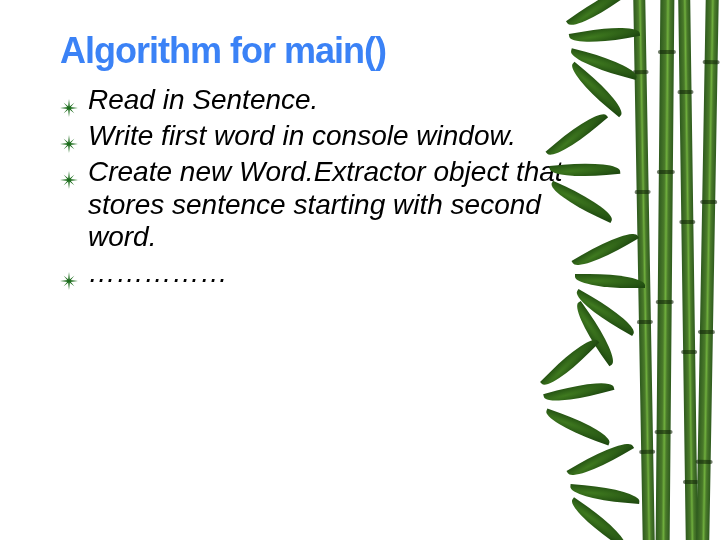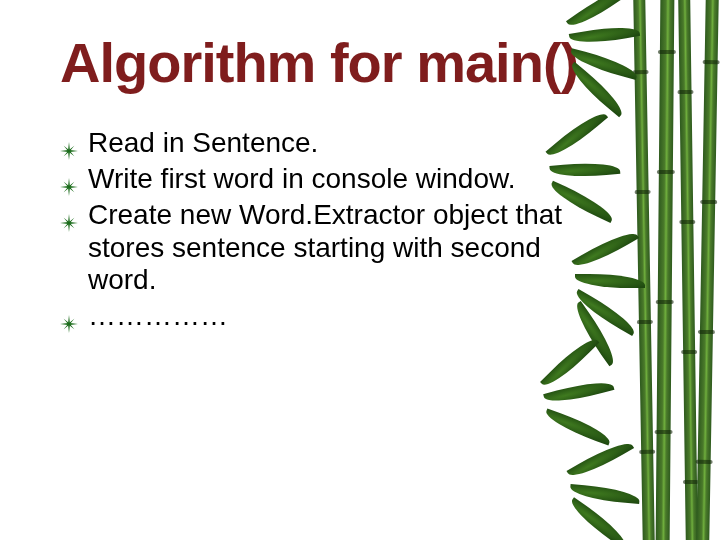--- a/index.html
+++ b/index.html
@@ -11,28 +11,29 @@
   }
   .slide {
     width: 720px;
     height: 540px;
     position: relative;
     padding: 30px 40px 30px 60px;
   }
   .title {
     font-family: "Arial Black", Arial, sans-serif;
     font-weight: 900;
-    font-size: 56px;
-    color: #7f1d1d;
-    margin-bottom: 32px;
+    font-size: 36px;
+    color: #3b82f6;
+    margin-bottom: 12px;
     letter-spacing: -1px;
   }
   .bullets {
     list-style: none;
     max-width: 540px;
+    font-style: italic;
   }
   .bullets li {
     display: flex;
     align-items: flex-start;
     font-size: 28px;
     color: #000;
     line-height: 1.15;
     margin-bottom: 4px;
   }
   .bullet-icon {

